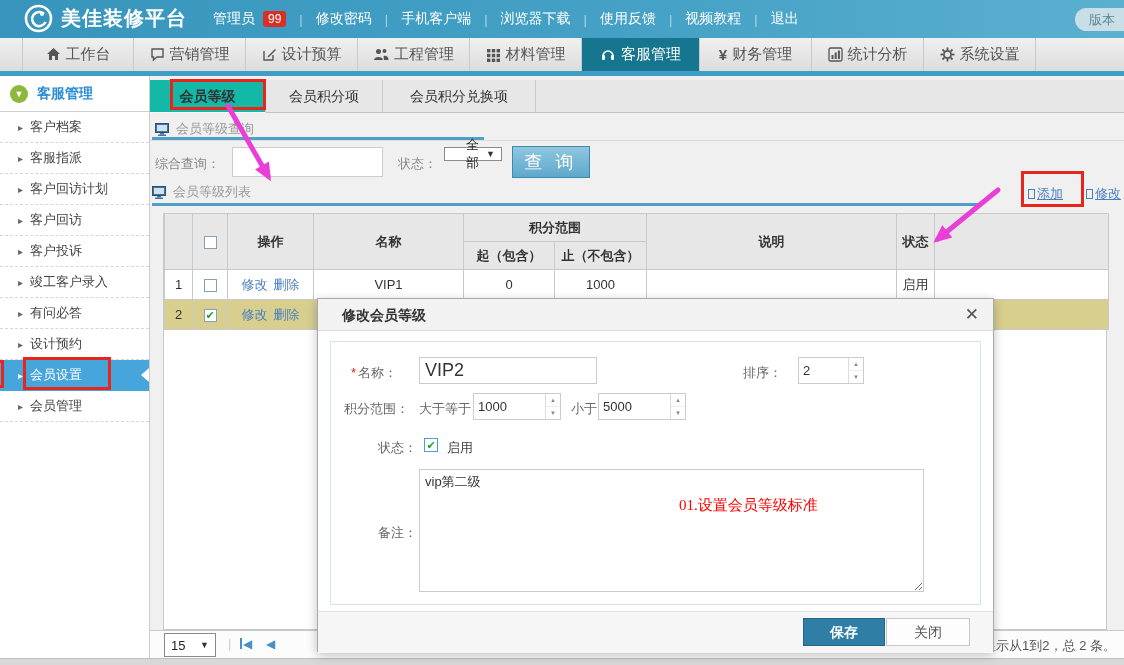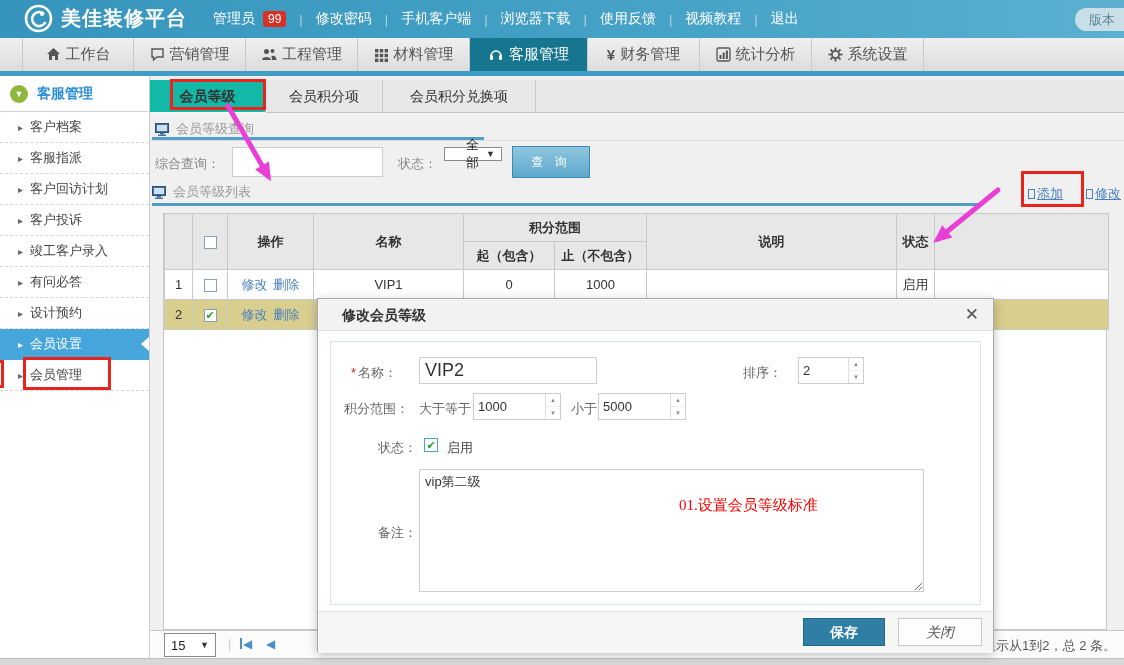--- a/index.html
+++ b/index.html
@@ -50,21 +50,21 @@
   .c-tab.active { background:#14b8a6; font-weight:bold; border-bottom:1px solid #fbfbfb; margin-bottom:-1px; }
   .sec-title { position:absolute; display:flex; align-items:center; gap:7px; color:#999; font-size:13px; }
   .blueline { position:absolute; height:3px; background:#4f9fc8; }
   .hairline { position:absolute; left:0; top:64px; width:974px; height:1px; background:#dcdcdc; }
   .q-label { position:absolute; color:#888; font-size:13px; }
   .q-input { position:absolute; left:82px; top:71px; width:151px; height:30px; border:1px solid #ccc; background:#fff; padding:0 6px; font-size:13px; }
   .fake-select { position:absolute; background:#fff; border:1px solid #8a8a8a; display:flex; align-items:center;
     justify-content:space-between; padding:0 6px; font-size:13px; color:#222; cursor:pointer; }
   .fake-select .car { font-size:9px; color:#333; }
   .q-btn { position:absolute; left:362px; top:70px; width:78px; height:32px; border:1px solid #3e89ae;
-    background:linear-gradient(#8fc6de,#5ea8cc); color:#fff; font-size:12px; text-align:center; line-height:30px;
+    background:linear-gradient(#8fc6de,#5ea8cc); color:#fff; font-size:18px; text-align:center; line-height:30px;
     letter-spacing:4px; cursor:pointer; }
   .list-link { position:absolute; top:109px; color:#4a7fbe; font-size:13px; text-decoration:underline; cursor:pointer; display:flex; align-items:center; gap:2px; }
   .glyph-box { width:7px; height:10px; border:1px solid #4a7fbe; display:inline-block; }
   
   .grid { position:absolute; left:13px; top:137px; width:944px; height:417px; background:#fff; border:1px solid #c9c9c9; border-top:none; }
   table { border-collapse:collapse; width:944px; table-layout:fixed; }
   th,td { border:1px solid #c9c9c9; font-size:13px; text-align:center; overflow:hidden; white-space:nowrap; }
   thead th { background:#e7e7e7; color:#333; font-weight:bold; height:28px; }
   tbody td { height:30px; background:#fff; }
   tr.sel td { background:#d8cf8e; }
@@ -96,22 +96,22 @@
   .spin .btns div:first-child { border-bottom:1px solid #eee; }
   .m-cb { position:absolute; width:14px; height:14px; border:1px solid #4aa0d0; background:#fff; text-align:center;
     line-height:12px; font-size:11px; color:#2aa02a; font-weight:bold; cursor:pointer; }
   .m-textarea { position:absolute; left:88px; top:127px; width:505px; height:123px; border:1px solid #ccc;
     padding:3px 5px; font-size:13px; color:#333; font-family:inherit; resize:both; }
   .red-note { position:absolute; left:348px; top:154px; color:#f00; font-size:15px;
     font-family:"Liberation Serif","DejaVu Serif",serif; z-index:5; }
   .m-footer { position:absolute; left:0; top:312px; width:100%; height:42px; background:#f6f6f6; border-top:1px solid #e0e0e0; }
   .btn-save { position:absolute; left:485px; top:6px; width:82px; height:28px; background:#2f7ea6; border:1px solid #26648a;
     color:#fff; font-weight:bold; font-size:14px; text-align:center; line-height:26px; cursor:pointer; }
-  .btn-close { position:absolute; left:580px; top:6px; width:84px; height:28px; background:#fdfdfd; border:1px solid #c9c9c9;
-    color:#555; font-size:14px; text-align:center; line-height:26px; cursor:pointer;font-style:italic; }
+  .btn-close { position:absolute; left:568px; top:6px; width:84px; height:28px; background:#fdfdfd; border:1px solid #c9c9c9;
+    color:#555; font-size:14px; text-align:center; line-height:26px; cursor:pointer; }
   
   .red-box { position:absolute; border:3px solid #e8251d; z-index:60; pointer-events:none; }
   .anno-svg { position:absolute; left:0; top:0; width:1124px; height:665px; z-index:60; pointer-events:none; }
   .mon-ico { display:inline-block; }
 </style>
 </head>
 <body>
 
 <div class="top-bar">
   <div class="logo">
@@ -146,20 +146,27 @@
     <svg width="15" height="15" viewBox="0 0 15 15" fill="currentColor">
         <path d="M7.5 1 L14 7 H12 V13 H9 V9 H6 V13 H3 V7 H1 Z"></path>
       </svg>
     <span>工作台</span>
   </div>
   <div class="nav-tab">
     <svg width="15" height="15" viewBox="0 0 15 15">
         <path d="M2 2 h11 v8 h-6 l-3.5 3 v-3 h-1.5 z" fill="none" stroke="currentColor" stroke-width="1.4"></path>
       </svg>
     <span>营销管理</span>
+  </div>
+  <div class="nav-tab">
+    <svg width="15" height="15" viewBox="0 0 15 15">
+        <path d="M2 4 v9 h9 v-5" fill="none" stroke="currentColor" stroke-width="1.4"></path>
+        <path d="M5.5 9.5 L13 2 L14 3 L6.5 10.5 z" fill="currentColor"></path>
+      </svg>
+    <span>设计预算</span>
   </div>
   <div class="nav-tab">
     <svg width="16" height="15" viewBox="0 0 16 15" fill="currentColor">
         <circle cx="5.5" cy="4.5" r="2.5"></circle>
         <circle cx="11.5" cy="4" r="2"></circle>
         <path d="M1 13 c0-4 9-4 9 0 z"></path>
         <path d="M10.5 9 c3-1 5 1 5 4 h-4.5 z"></path>
       </svg>
     <span>工程管理</span>
   </div>
@@ -218,20 +225,21 @@
 <div class="blue-strip"></div>
 
 <div class="sidebar">
   <div class="sb-head">
     <span class="sb-ico">▼</span>
     <span>客服管理</span>
   </div>
   <div class="sb-item"><span class="arr">▸</span><span>客户档案</span></div>
   <div class="sb-item"><span class="arr">▸</span><span>客服指派</span></div>
   <div class="sb-item"><span class="arr">▸</span><span>客户回访计划</span></div>
+  <div class="sb-item"><span class="arr">▸</span><span>客户回访</span></div>
   <div class="sb-item"><span class="arr">▸</span><span>客户投诉</span></div>
   <div class="sb-item"><span class="arr">▸</span><span>竣工客户录入</span></div>
   <div class="sb-item"><span class="arr">▸</span><span>有问必答</span></div>
   <div class="sb-item"><span class="arr">▸</span><span>设计预约</span></div>
   <div class="sb-item active"><span class="arr">▸</span><span>会员设置</span><span class="notch"></span></div>
   <div class="sb-item"><span class="arr">▸</span><span>会员管理</span></div>
 </div>
 
 <div class="main">
   <div class="content-tabs">

